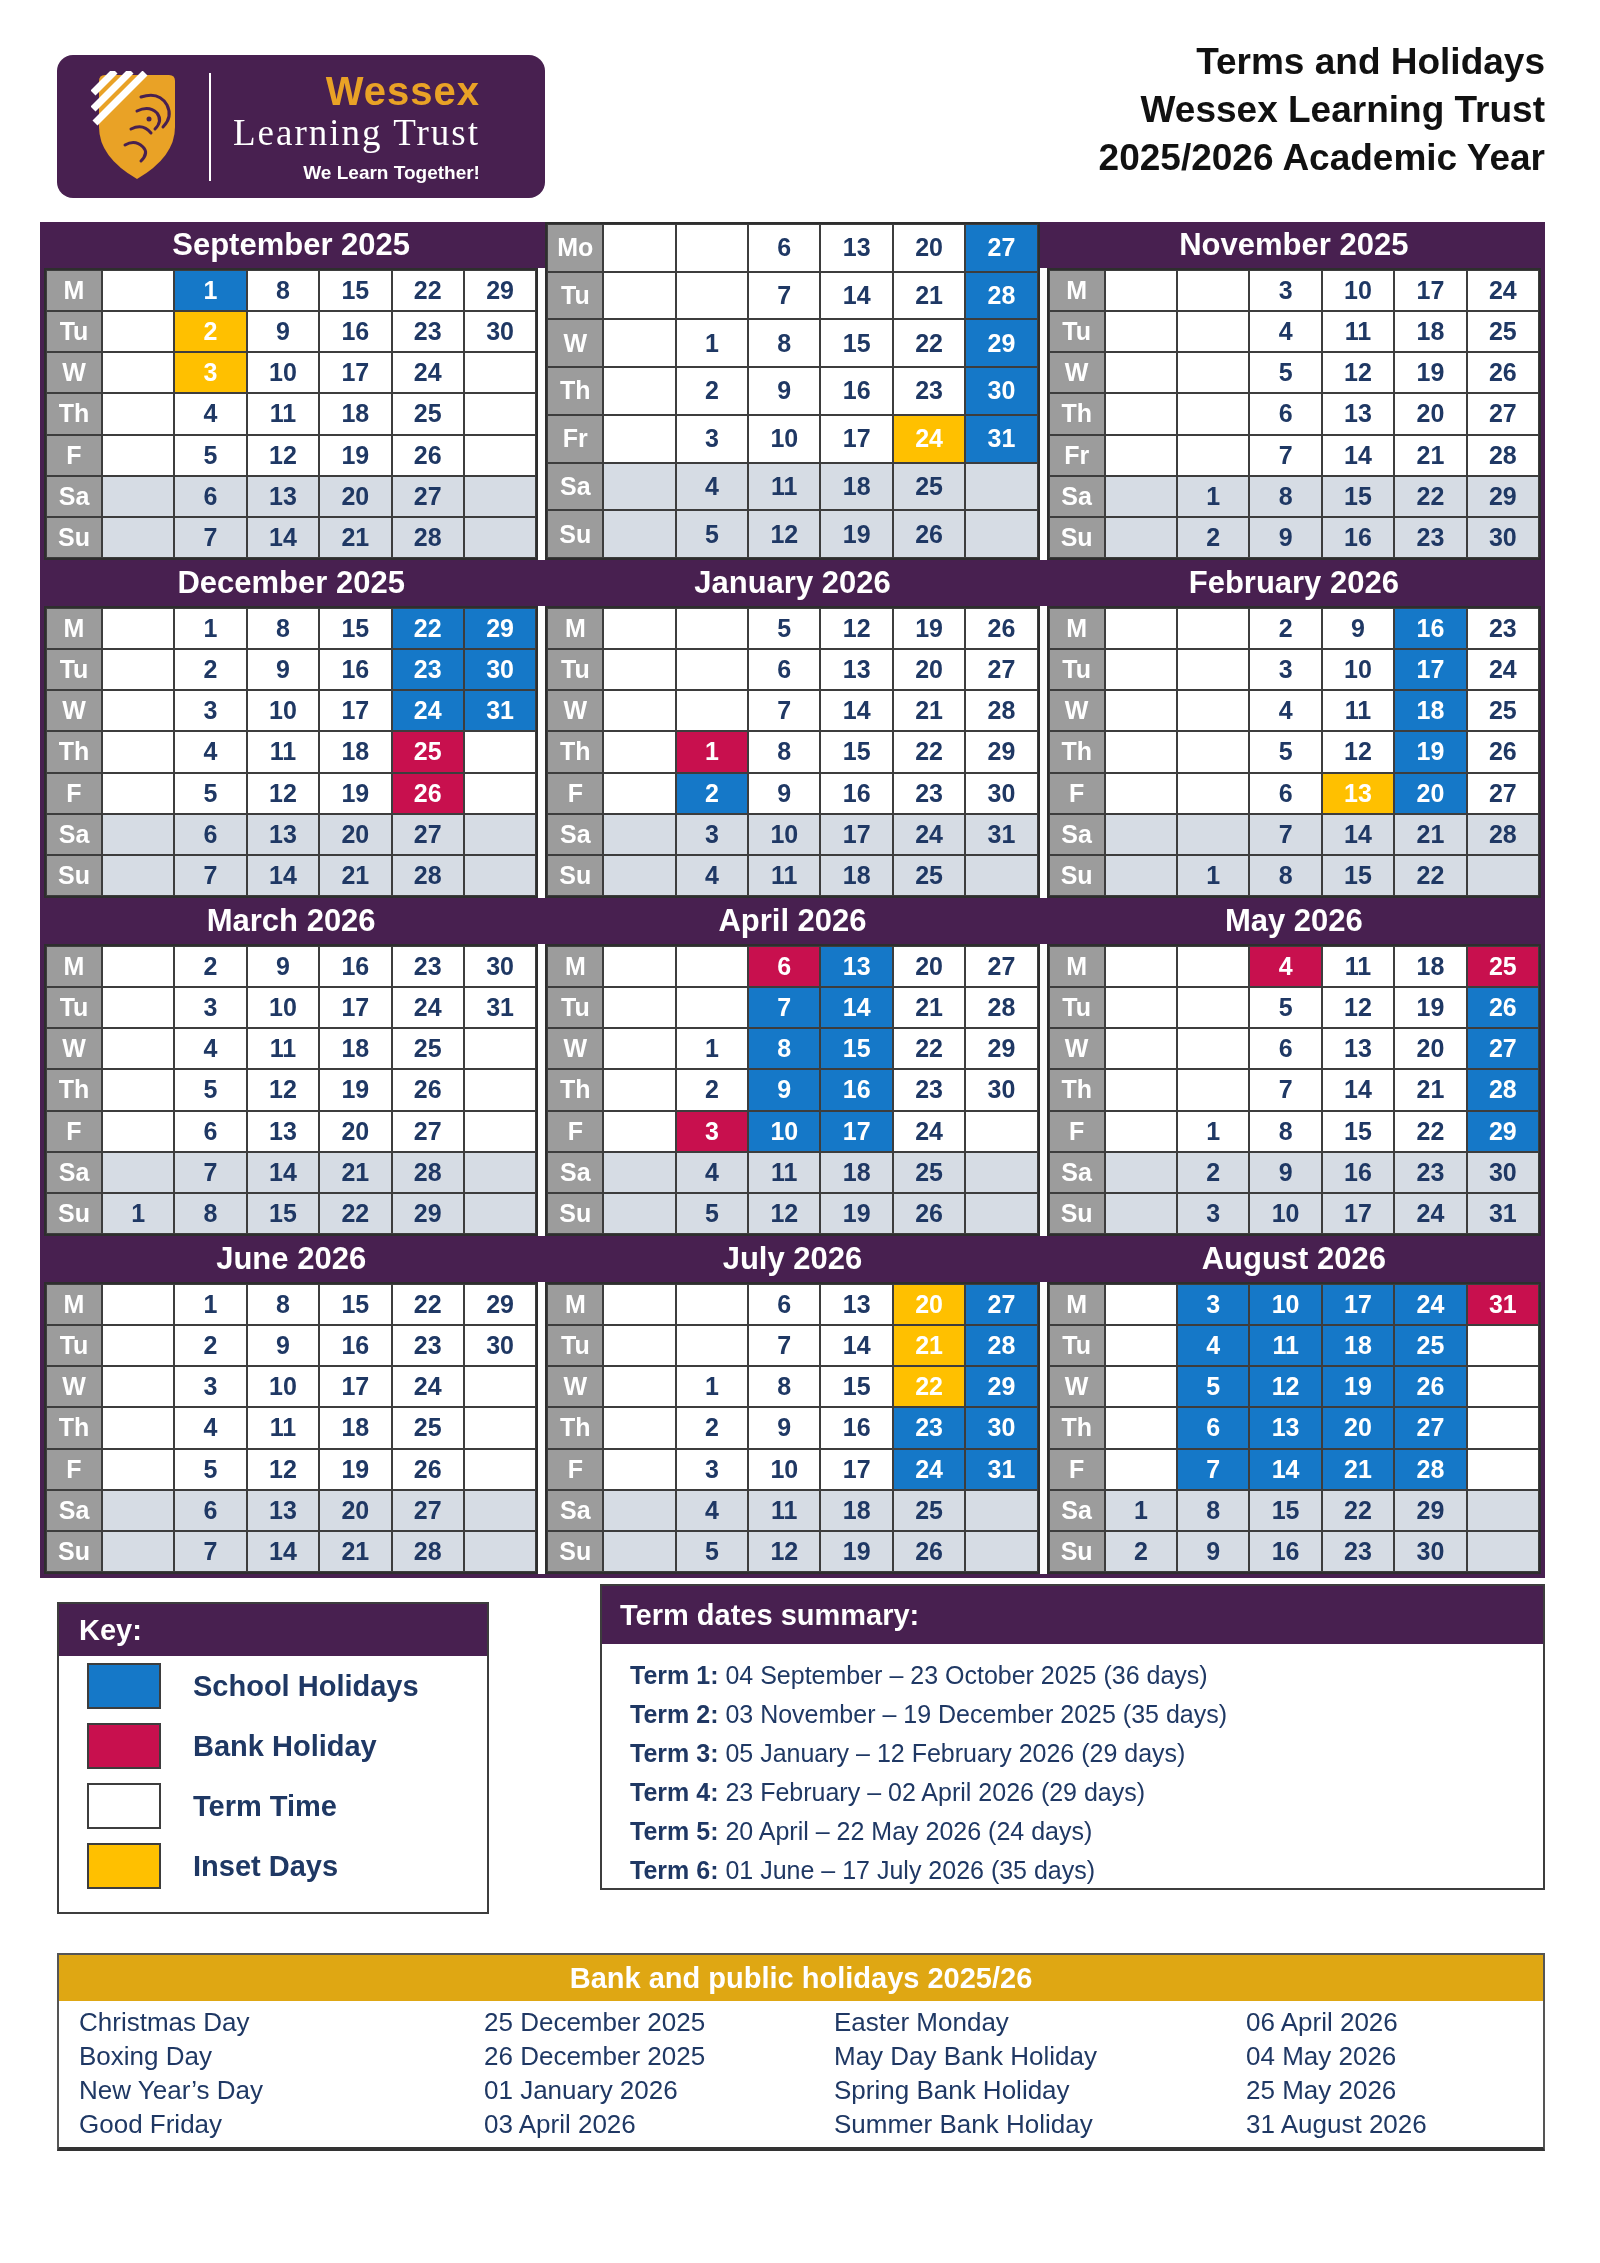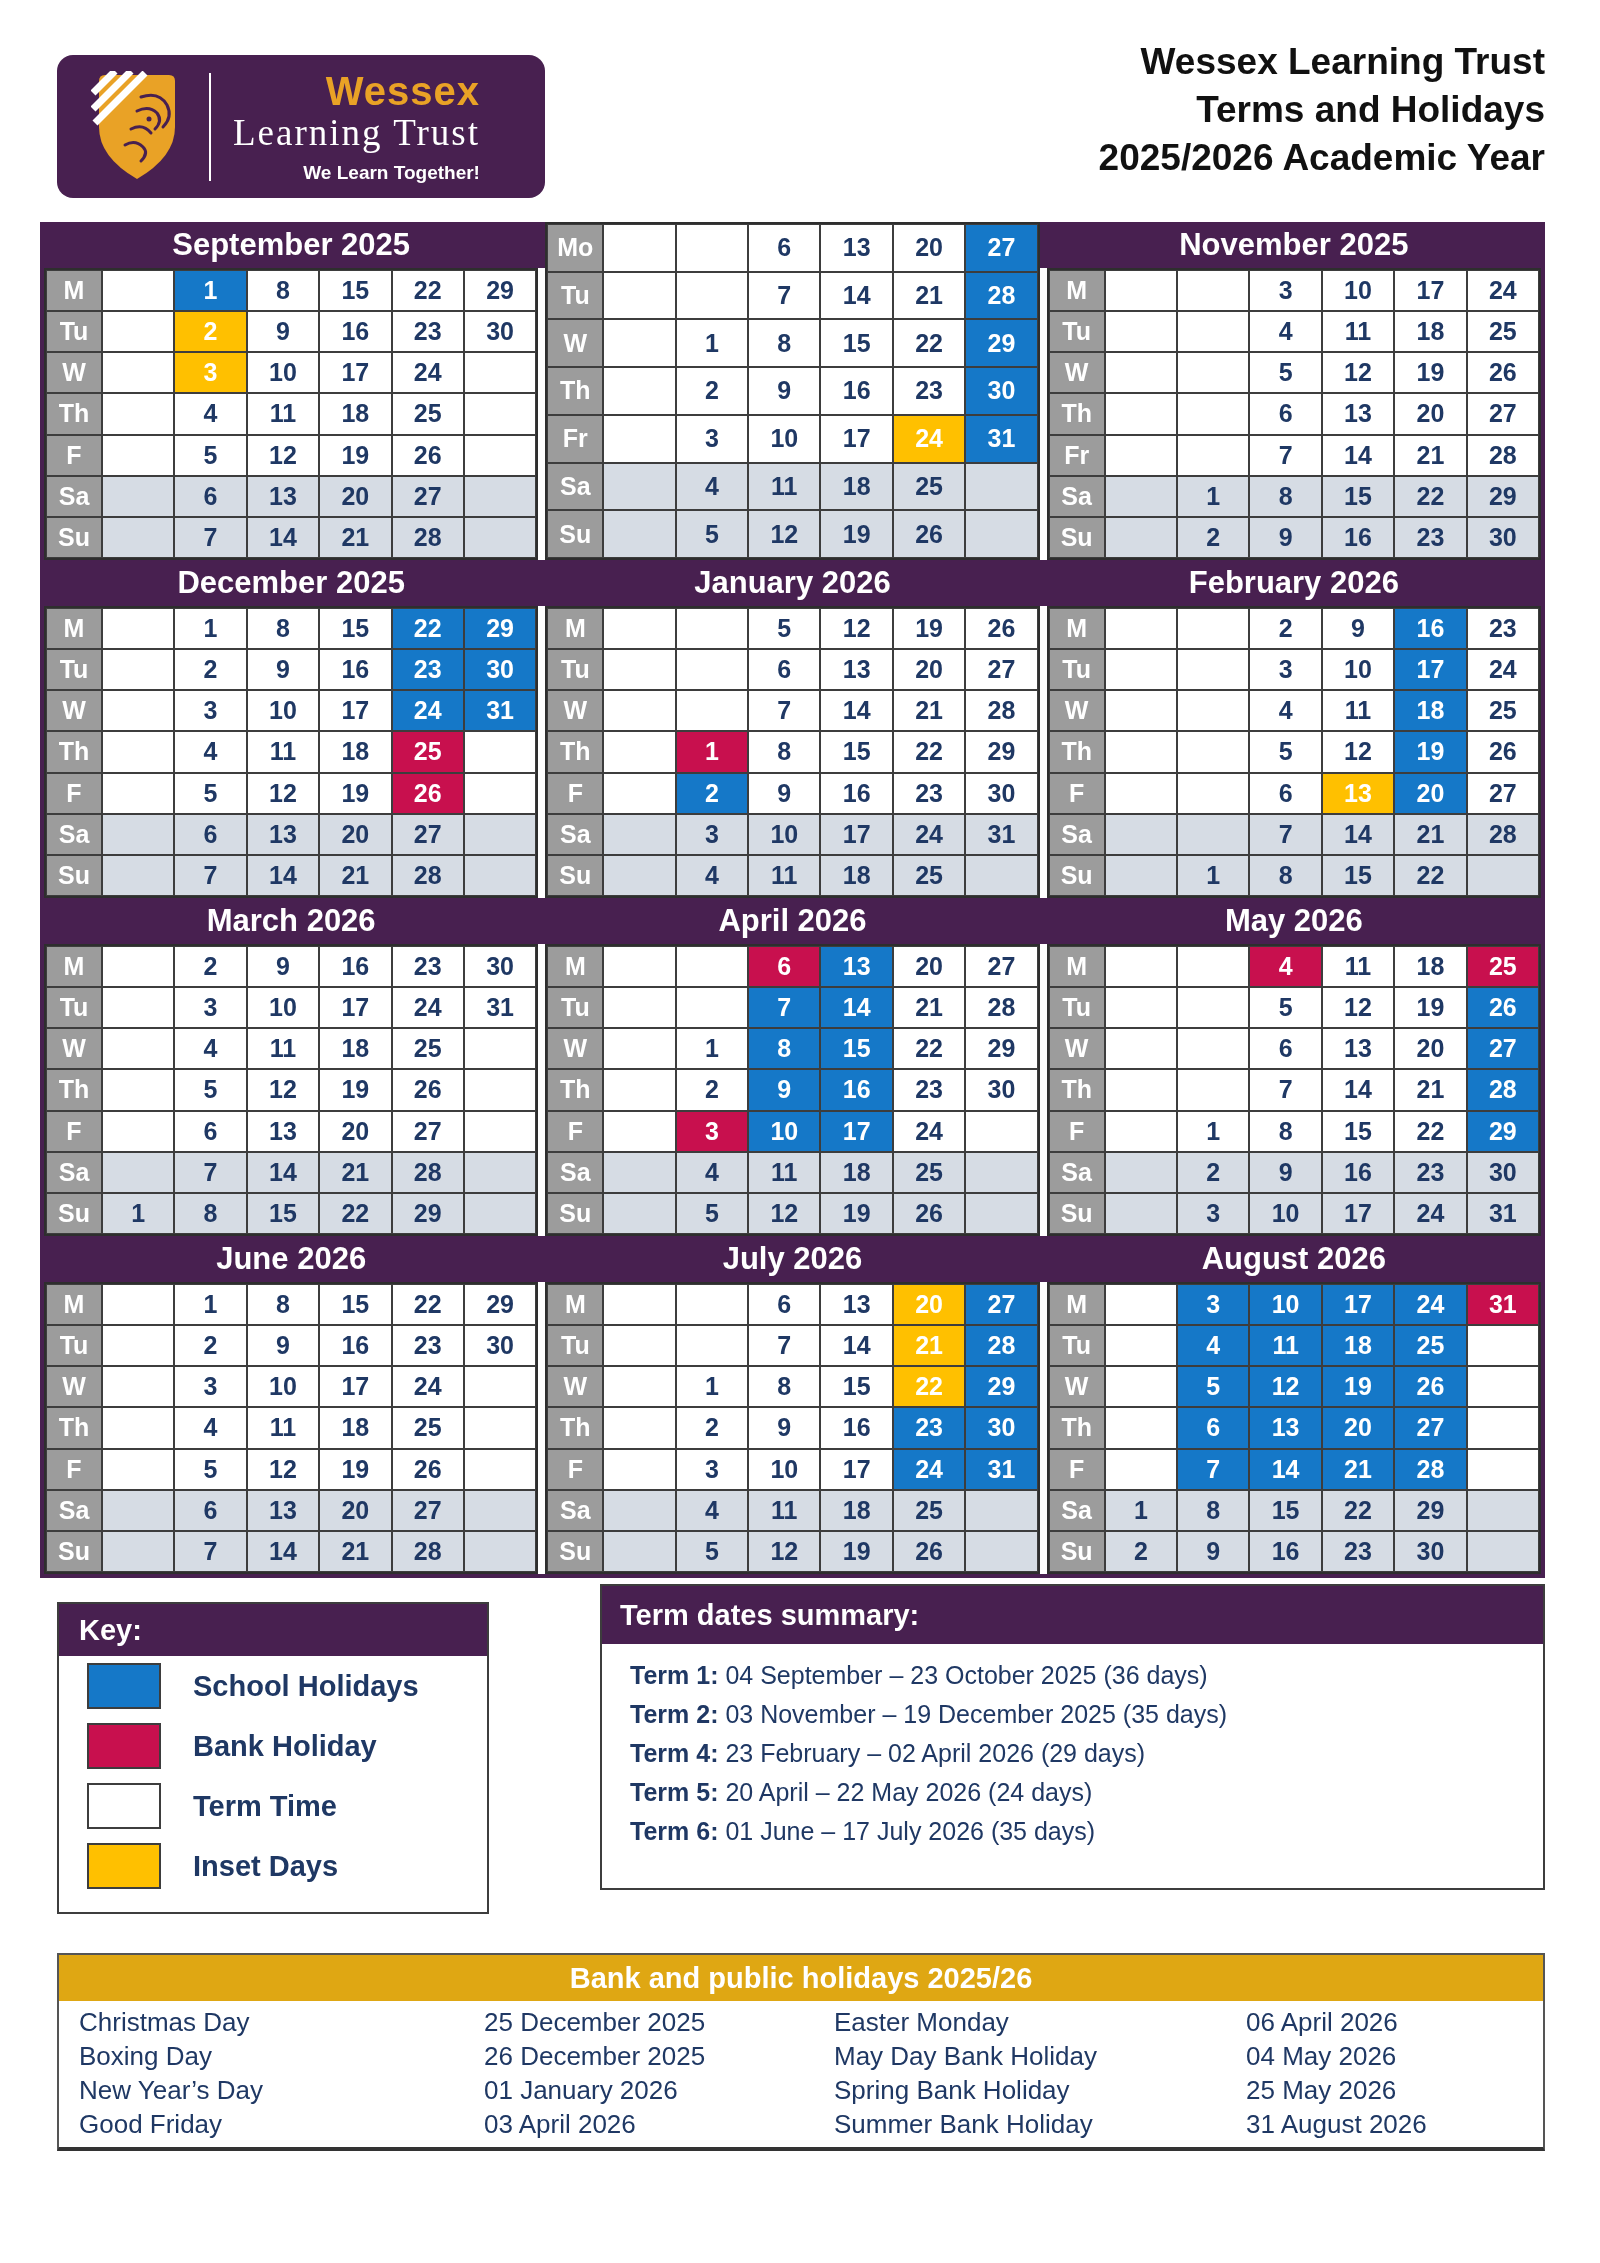--- a/index.html
+++ b/index.html
@@ -154,22 +154,22 @@
   </svg>
   <div class="logo-divider"></div>
   <div class="logo-text-block">
     <span class="logo-brand">Wessex</span>
     <span class="logo-brand2">Learning Trust</span>
     <span class="logo-tagline">We Learn Together!</span>
   </div>
 </div>
 
 <div class="page-heading">
+  <div>Terms and Holidays</div>
   <div>Wessex Learning Trust</div>
-  <div>Terms and Holidays</div>
   <div>2025/2026 Academic Year</div>
 </div>
 
 <div class="calendar">
     <div class="band">
       <div class="month">
         <div class="m-title">September 2025</div>
         <div class="m-grid">
           <div class="m-row">
             <div class="cell lbl">M</div>
@@ -1012,20 +1012,21 @@
         <div class="key-label">Inset Days</div>
       </div>
     </div>
 </div>
 
 <div class="term-box">
   <div class="term-title">Term dates summary:</div>
   <div class="term-body">
       <div class="term-line"><b>Term 1: </b>04 September – 23 October 2025 (36 days)</div>
       <div class="term-line"><b>Term 2: </b>03 November  – 19 December 2025 (35 days)</div>
+      <div class="term-line"><b>Term 3: </b>05 January – 12 February 2026 (29 days)</div>
       <div class="term-line"><b>Term 4: </b>23 February – 02 April 2026 (29 days)</div>
       <div class="term-line"><b>Term 5: </b>20 April – 22 May 2026 (24 days)</div>
       <div class="term-line"><b>Term 6: </b>01 June – 17 July 2026 (35 days)</div>
     </div>
 </div>
 
 <div class="bank-box">
   <div class="bank-title">Bank and public holidays 2025/26</div>
   <div class="bank-body">
       <div class="bank-row">

